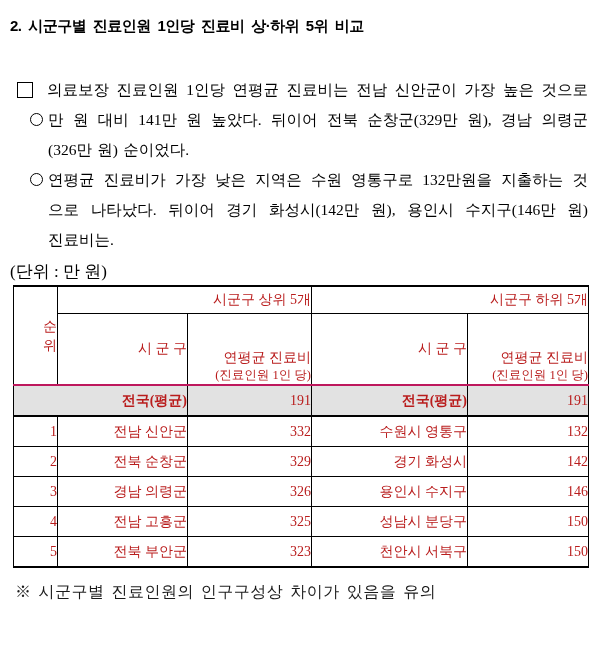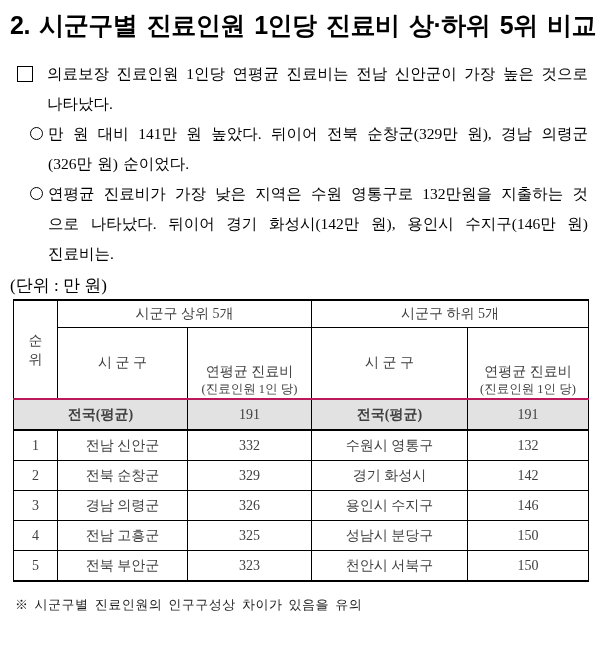--- a/index.html
+++ b/index.html
@@ -11,24 +11,24 @@
   .page {
     box-sizing: border-box;
     width: 600px; height: 648px;
     padding: 8px 12px 0 10px;
     background: #ffffff;
     color: #000;
     font-family: "Liberation Serif", serif;
   }
   
   .title {
-    margin: 4px 0 20px 0;
+    margin: 4px 0 36px 0;
     font-family: "Liberation Sans", sans-serif;
     font-weight: bold;
-    font-size: 25px;
+    font-size: 15px;
     line-height: 27px;
     letter-spacing: -0.5px;
     word-spacing: 3px;
     color: #000;
     white-space: nowrap;
   }
   
   .para { display: flex; align-items: flex-start; }
   .marker { flex: none; box-sizing: border-box; }
   .marker.square {
@@ -72,63 +72,62 @@
     table-layout: fixed;
     border-collapse: collapse;
     border-top: 2px solid #000;
     border-bottom: 2.5px solid #000;
     border-left: 1px solid #000;
     border-right: 1px solid #000;
     font-family: "Liberation Serif", serif;
   }
   table.cmp th, table.cmp td {
     border: 1px solid #000;
-    text-align: center;
+    text-align: right;
     vertical-align: middle;
     padding: 0;
     font-size: 14px;
     font-weight: normal;
-    color: #404040;
+    color: #b91c1c;
     overflow: hidden;
   }
   tr.group-row th { height: 26px; }
   tr.sub-row th { height: 48px; }
   th.rank-head div { line-height: 19px; font-size: 14px; }
   .avg-l1 { line-height: 18px; font-size: 14px; margin-top: 35px; }
   .avg-l2 { line-height: 17px; font-size: 12.5px; }
   tr.national td {
     background: #e2e2e2;
     height: 29px;
     border-top: 2px solid #be185d;
     border-bottom: 2px solid #000;
   }
   tr.national td.nat-label { font-weight: bold; }
   tr.data-row td { height: 29px; }
   
   .footnote {
     margin: 14px 0 0 5px;
     font-family: "Liberation Sans", sans-serif;
-    font-size: 13px;
+    font-size: 16px;
     letter-spacing: 0.5px;
     word-spacing: 2px;
     color: #1a1a1a;
   }
 </style>
 </head>
 <body>
 
 <div class="page">
 
   <h1 class="title">2. 시군구별 진료인원 1인당 진료비 상·하위 5위 비교</h1>
 
   <div class="para">
     <span class="marker square"></span>
     <div class="lines">
       <div class="line fill">의료보장 진료인원 1인당 연평균 진료비는 전남 신안군이 가장 높은 것으로</div>
-      <div class="line">나타났다.</div>
     </div>
   </div>
 
   <div class="para">
     <span class="marker circle"></span>
     <div class="lines">
       <div class="line fill">만 원 대비 141만 원 높았다. 뒤이어 전북 순창군(329만 원), 경남 의령군</div>
       <div class="line">(326만 원) 순이었다.</div>
     </div>
   </div>

